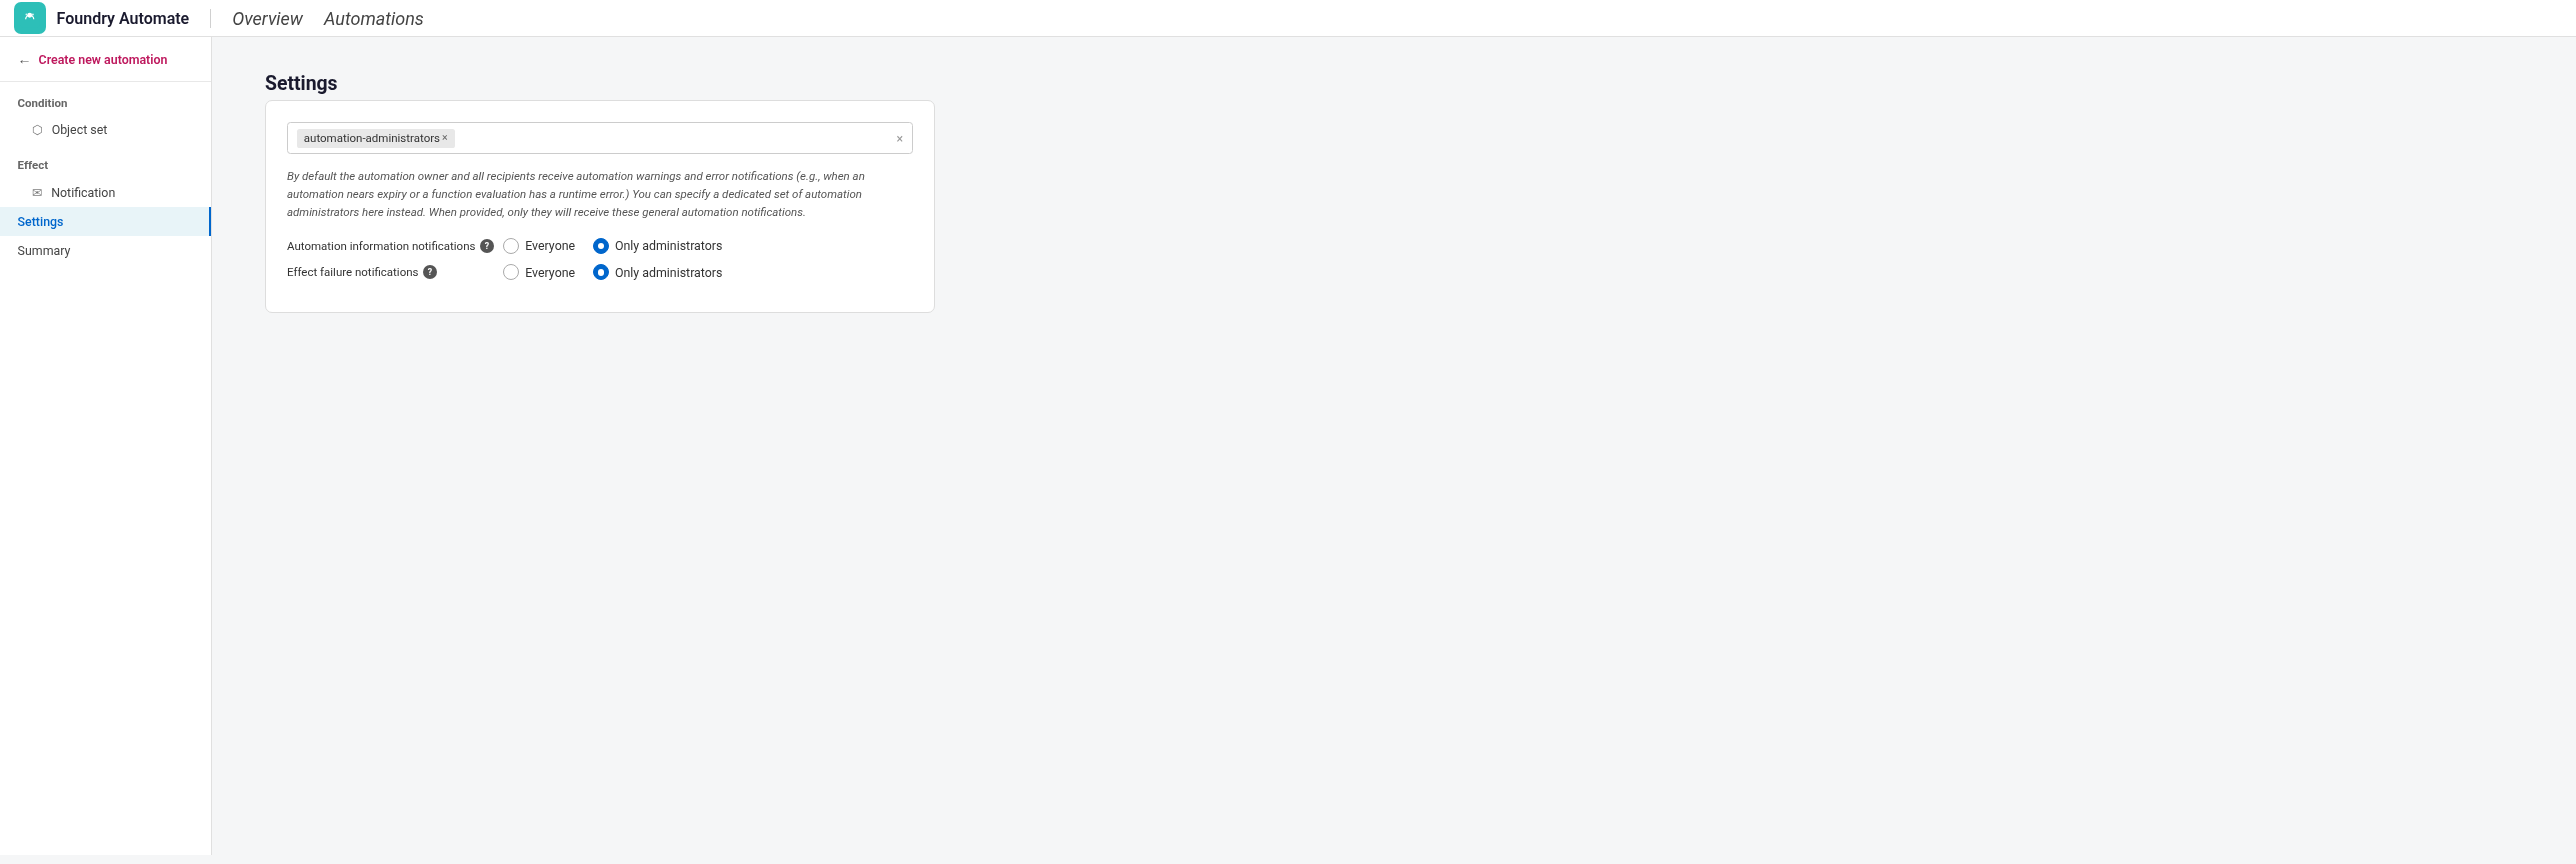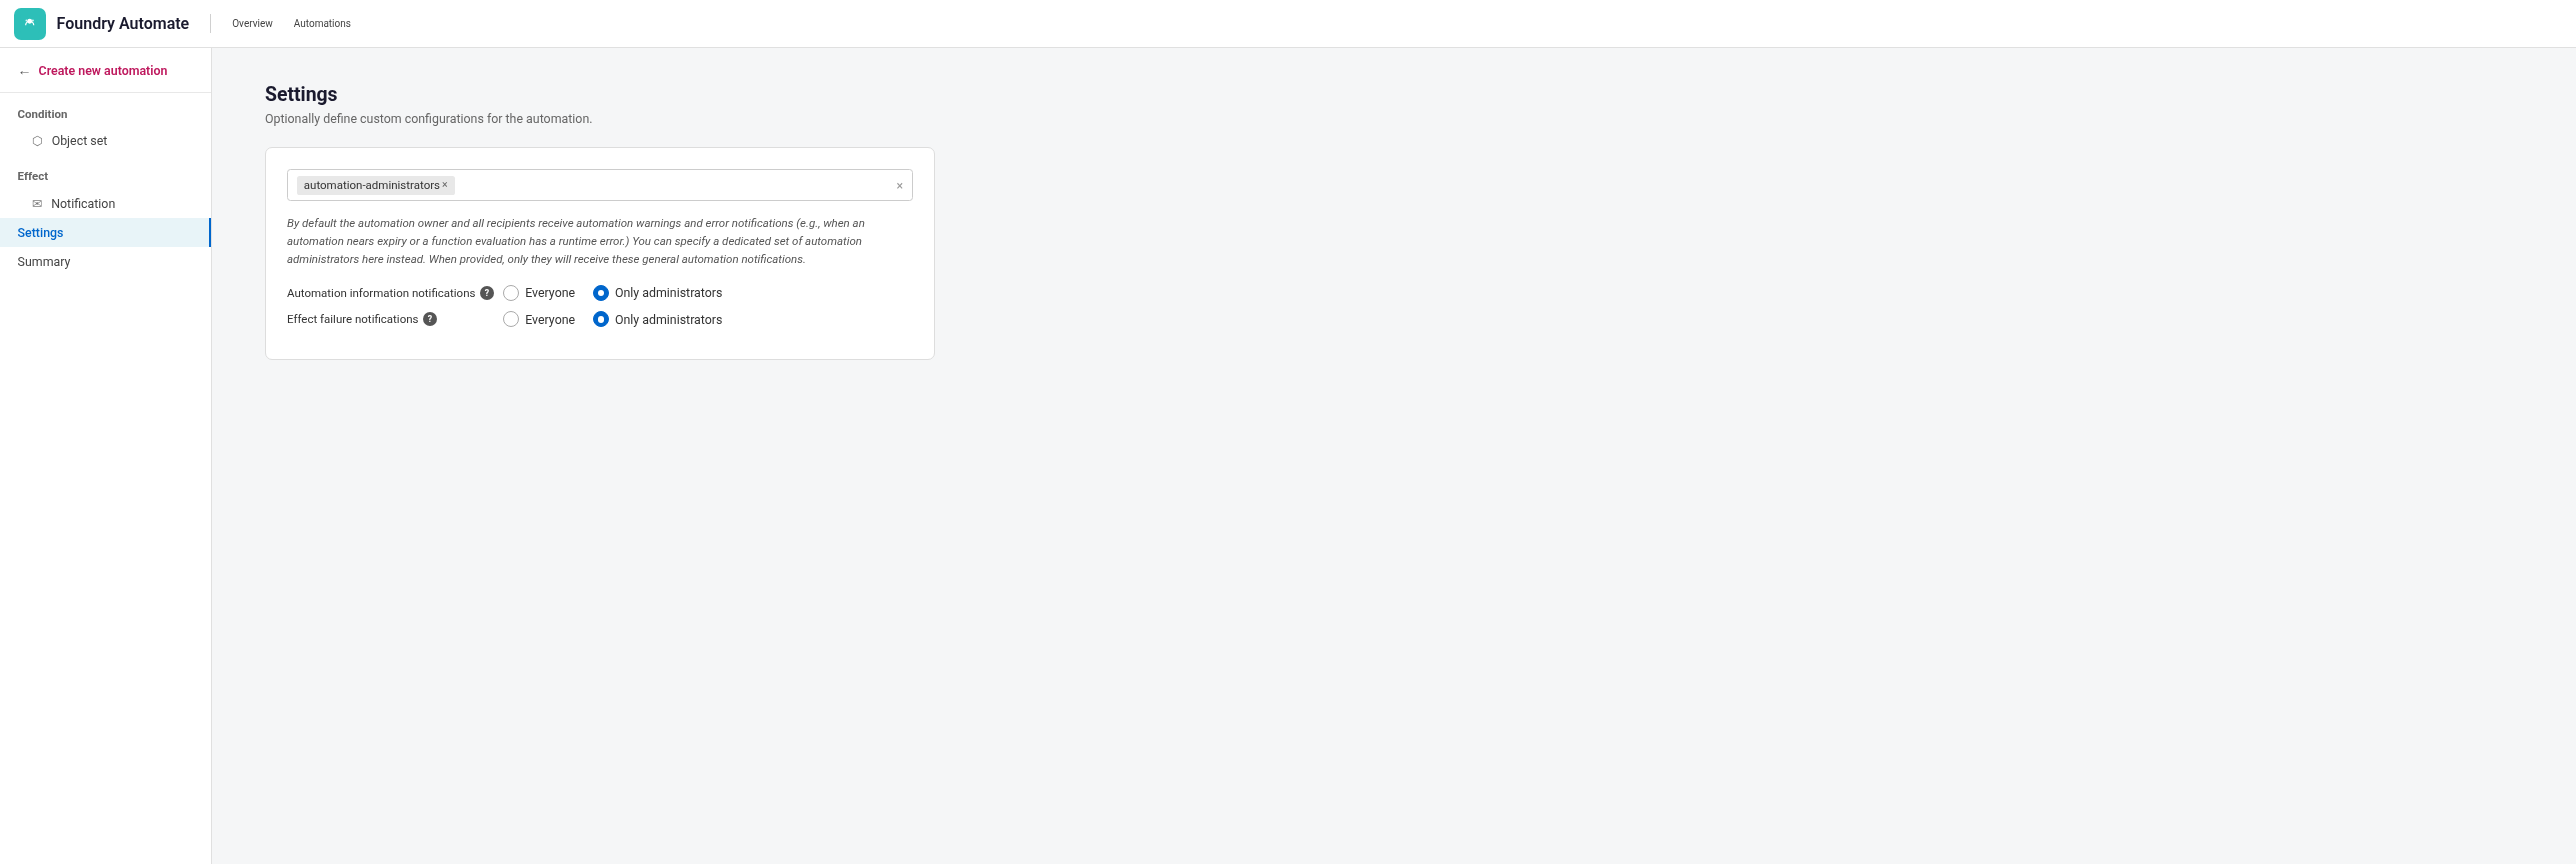--- a/index.html
+++ b/index.html
@@ -9,21 +9,21 @@
       color: #1a1a2e;
       font-size: 12.4px;
     }
 
     
     .topnav {
       display: flex;
       align-items: center;
       background: #fff;
       border-bottom: 0.9px solid #e0e0e0;
-      height: 48px;
+      height: 37px;
       padding: 0 14px;
       gap: 0;
     }
     .topnav-logo {
       display: flex;
       align-items: center;
       justify-content: center;
       width: 32px;
       height: 32px;
       background: #2dbfb8;
@@ -41,25 +41,26 @@
       color: #1a1a2e;
       margin-right: 21px;
       border-right: 0.9px solid #d0d0d0;
       padding-right: 21px;
     }
     .topnav-links {
       display: flex;
       gap: 21px;
     }
     .topnav-link {
-      font-size: 10px;
+      font-size: 18px;
       color: #444;
       cursor: pointer;
       padding: 3.5px 0;
       text-decoration: none;
+      font-style: italic;
     }
 
     
     .main-layout {
       display: flex;
       height: calc(100vh - 46px);
     }
 
     
     .sidebar {
@@ -308,21 +309,20 @@
       <span>Settings</span>
     </div>
 
     <div class="sidebar-plain-item">
       <span>Summary</span>
     </div>
   </aside>
 
   <main class="content-area">
     <div class="settings-title">Settings</div>
-    <div class="settings-subtitle">Optionally define custom configurations for the automation.</div>
 
     <div class="settings-card">
 
       <div class="tag-input">
         <span class="tag">
           <span>automation-administrators</span>
           <span class="tag-remove">×</span>
         </span>
         <span class="tag-input-clear">×</span>
       </div>

